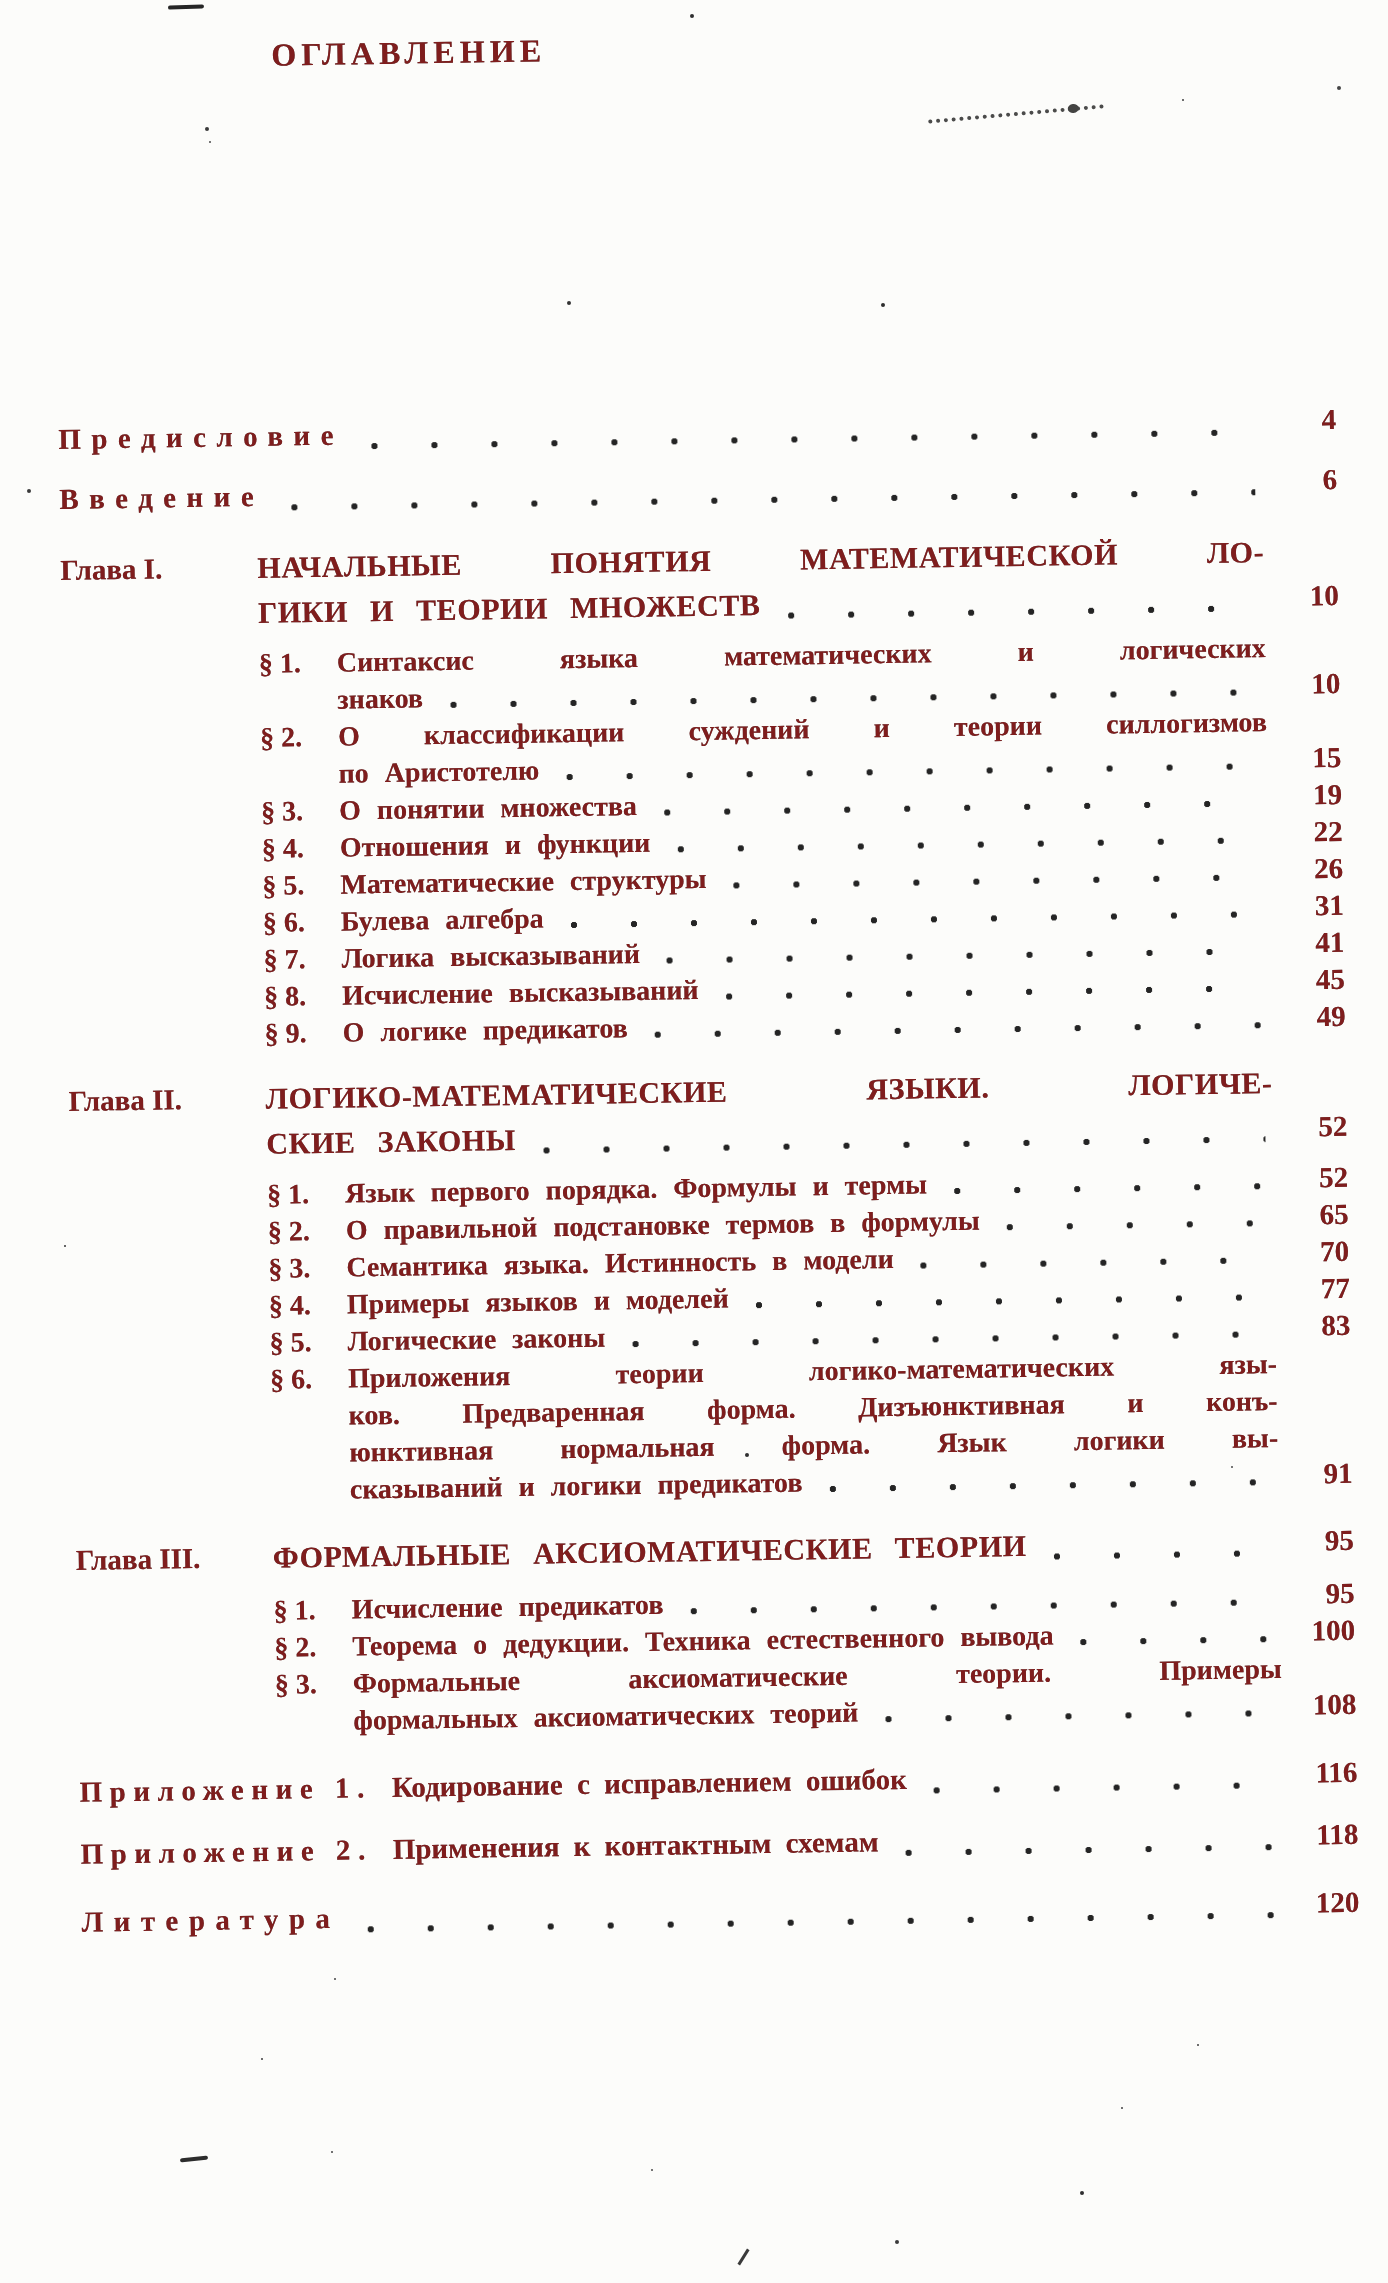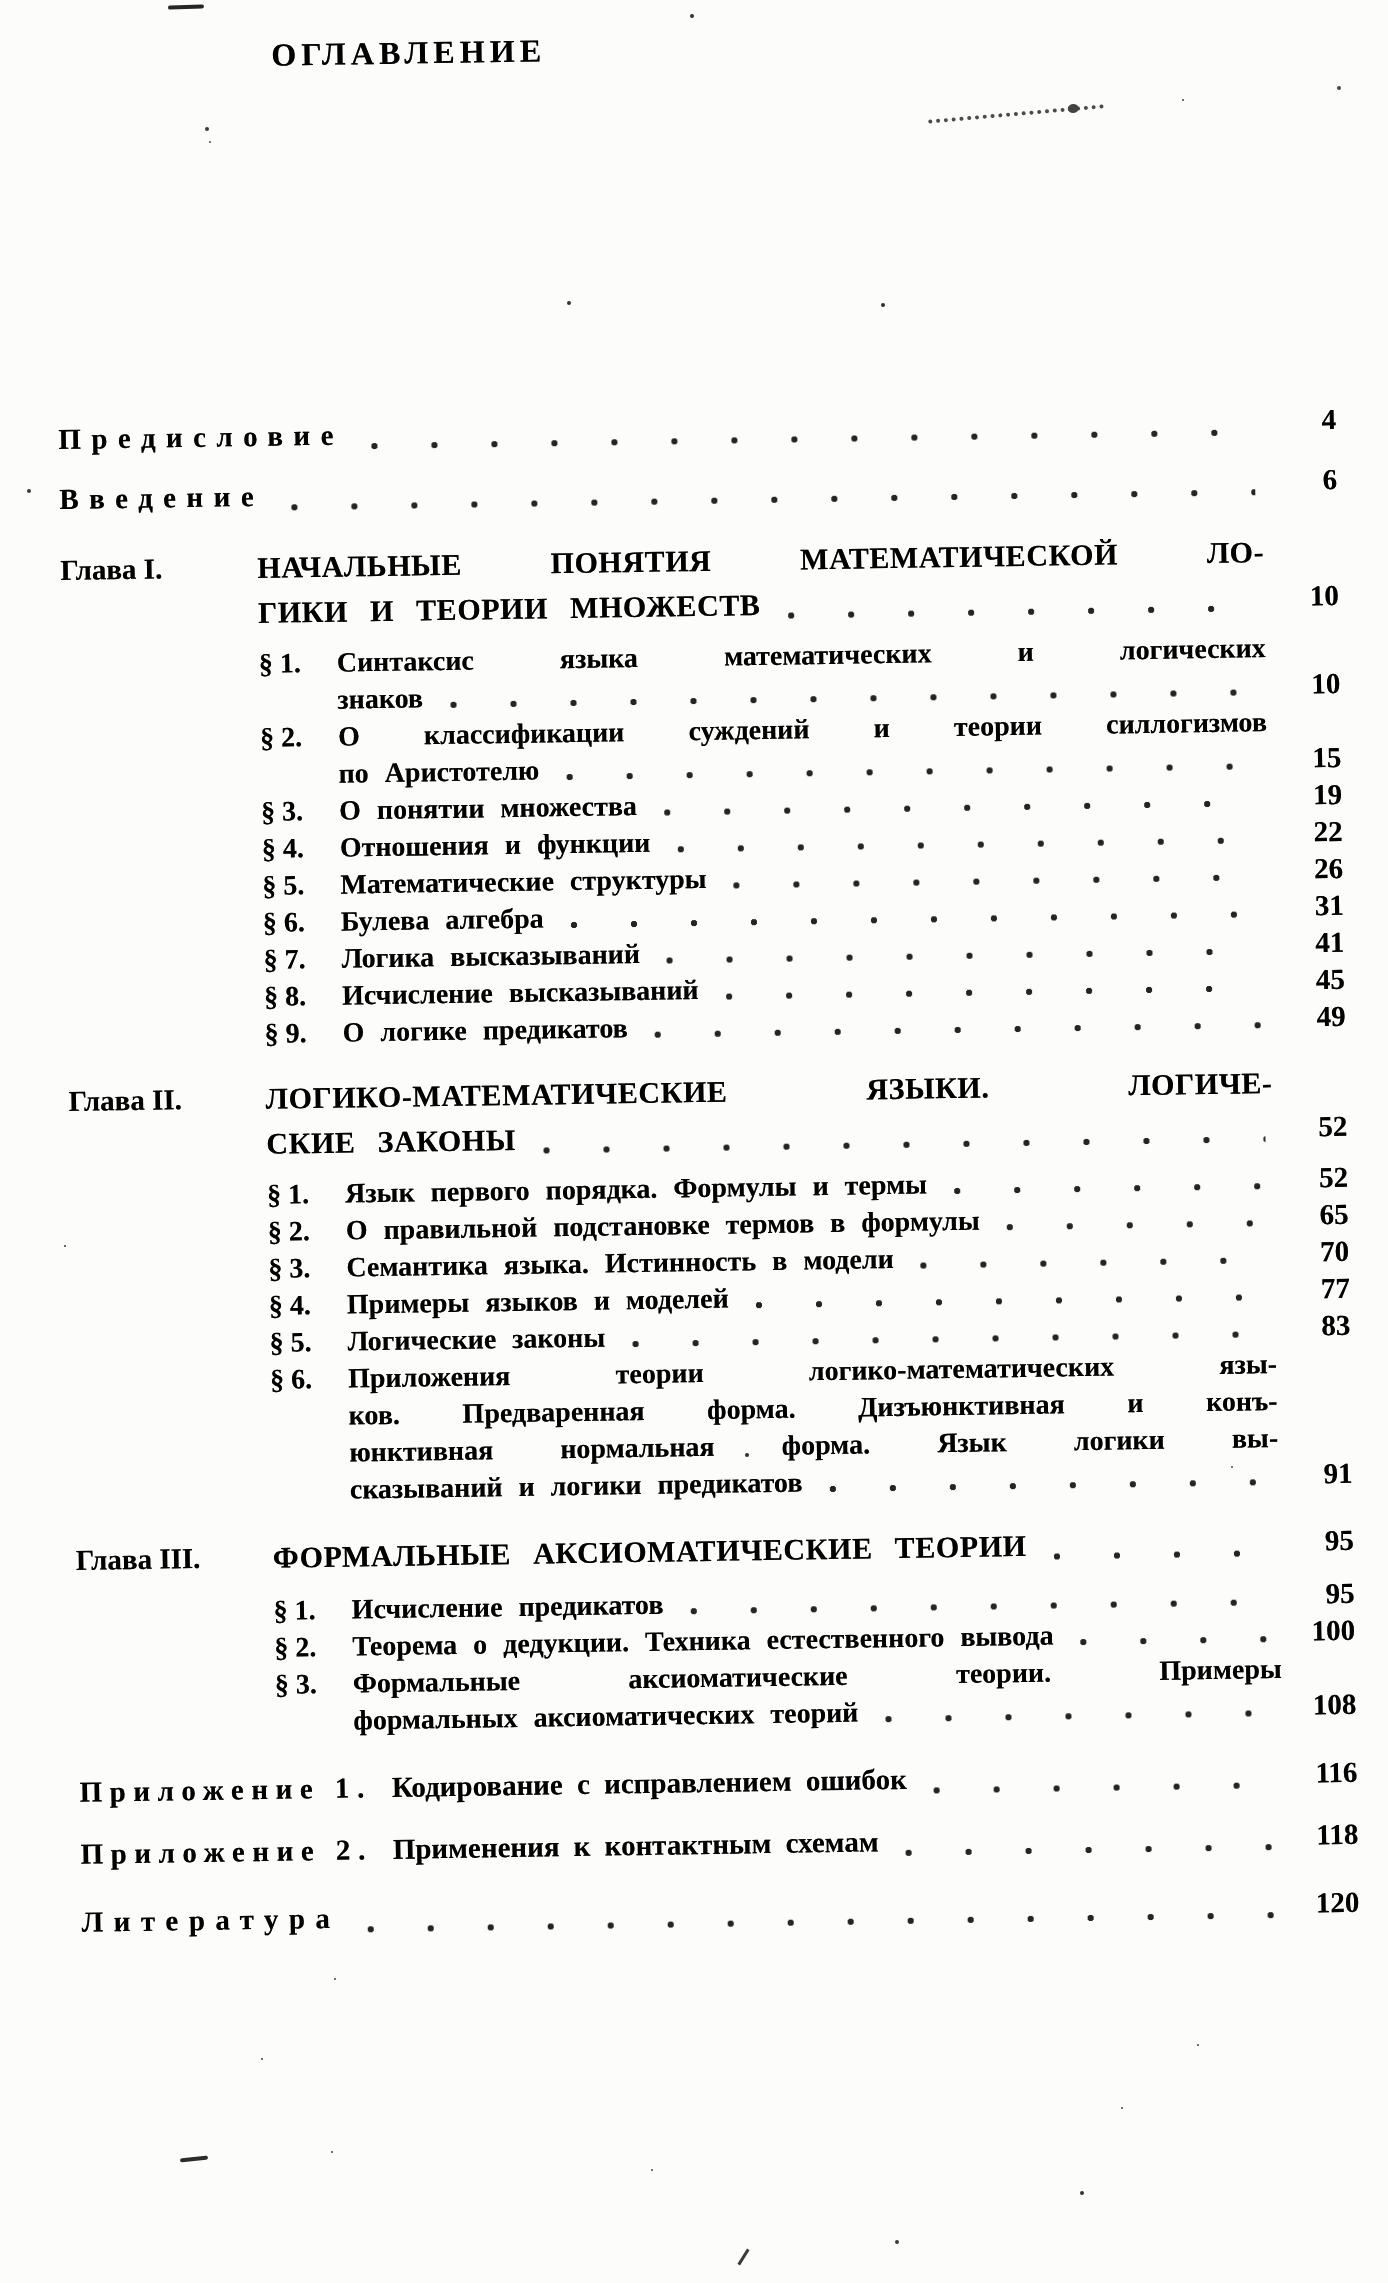--- a/index.html
+++ b/index.html
@@ -2,21 +2,21 @@
 <html lang="ru"><head>
 <meta charset="utf-8">
 <style>
   html,body{margin:0;padding:0;background:#e8e8e6;}
   .page{
     position:relative;
     width:1388px;height:2283px;
     background:#fcfcfa;
     overflow:hidden;
     font-family:"Liberation Serif","DejaVu Serif",serif;
-    color:#000000;
+    color:#7f1d1d;
   }
   .sheet{
     position:absolute; inset:0;
     transform:rotate(-0.9deg);
     transform-origin:60px 420px;
   }
   .title{
     position:absolute; left:277px; top:40px;
     margin:0;
     font-size:32px; font-weight:700;

